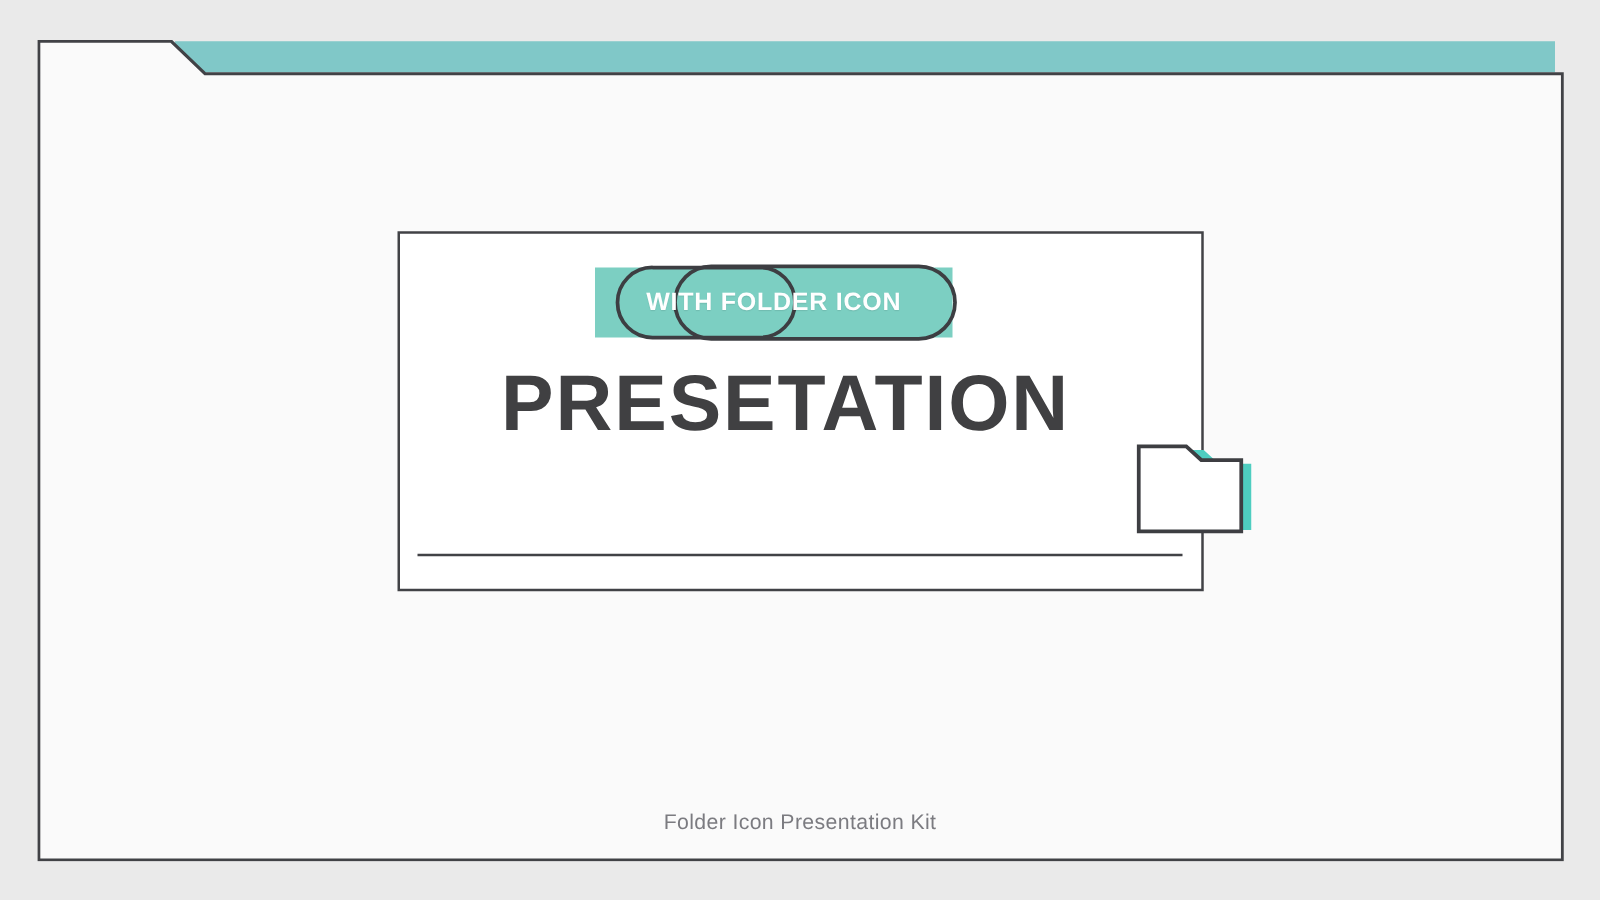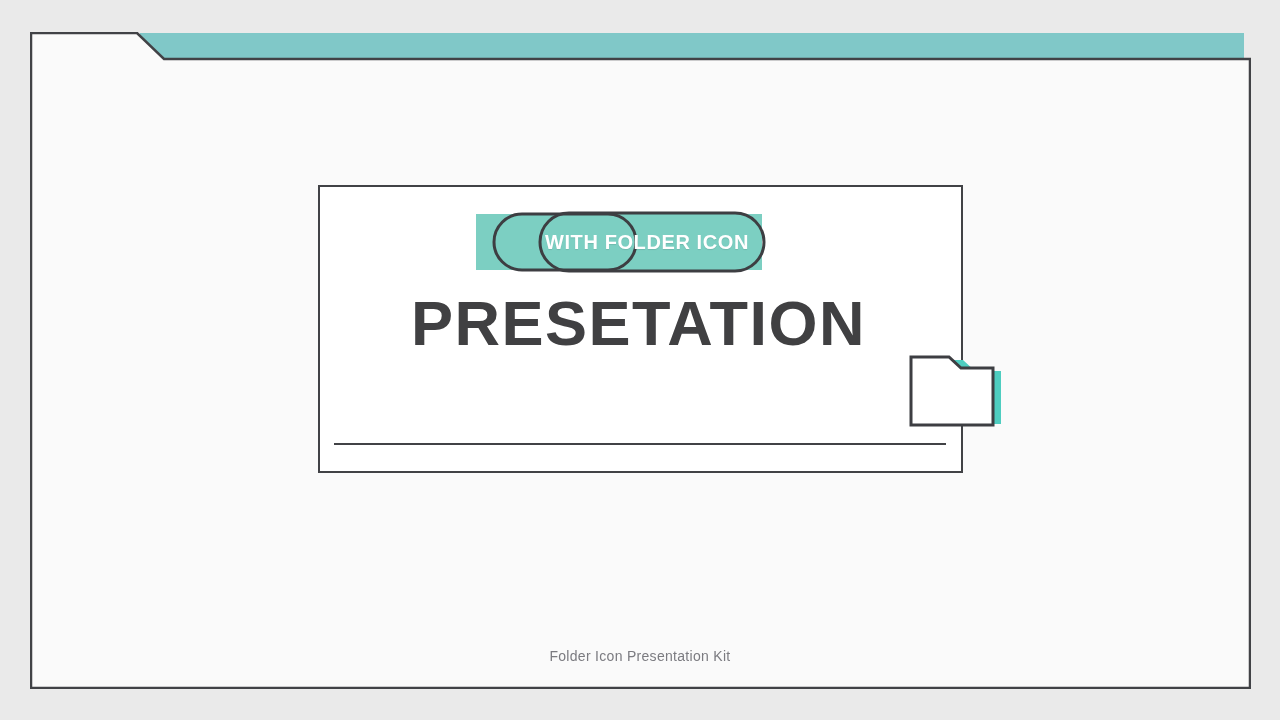--- a/index.html
+++ b/index.html
@@ -98,27 +98,26 @@
     height: 56px;
     display: flex;
     align-items: center;
     justify-content: center;
     color: #ffffff;
     font-size: 20px;
     font-weight: bold;
     letter-spacing: 0.6px;
     white-space: nowrap;
     text-shadow: 0 1px 1px rgba(0,0,0,.10);
-    padding-left: 28px;
   }
 
   
   .title-line {
     position: absolute;
-    left: 316px;
+    left: 306px;
     width: 645px;
     text-align: center;
     color: #404042;
     font-weight: bold;
     font-size: 63px;
     letter-spacing: 1.5px;
     line-height: 1;
     z-index: 5;
   }
   .title-1 { top: 292px; }
@@ -144,21 +143,21 @@
     z-index: 7;
   }
 
   
   .footer {
     position: absolute;
     left: 0;
     top: 648px;
     width: 1280px;
     text-align: center;
-    font-size: 14px;
+    font-size: 17px;
     color: #7b7b80;
     letter-spacing: 0.3px;
     z-index: 5;
   }
 </style>
 </head>
 <body>
 
 <div id="slide">
 

